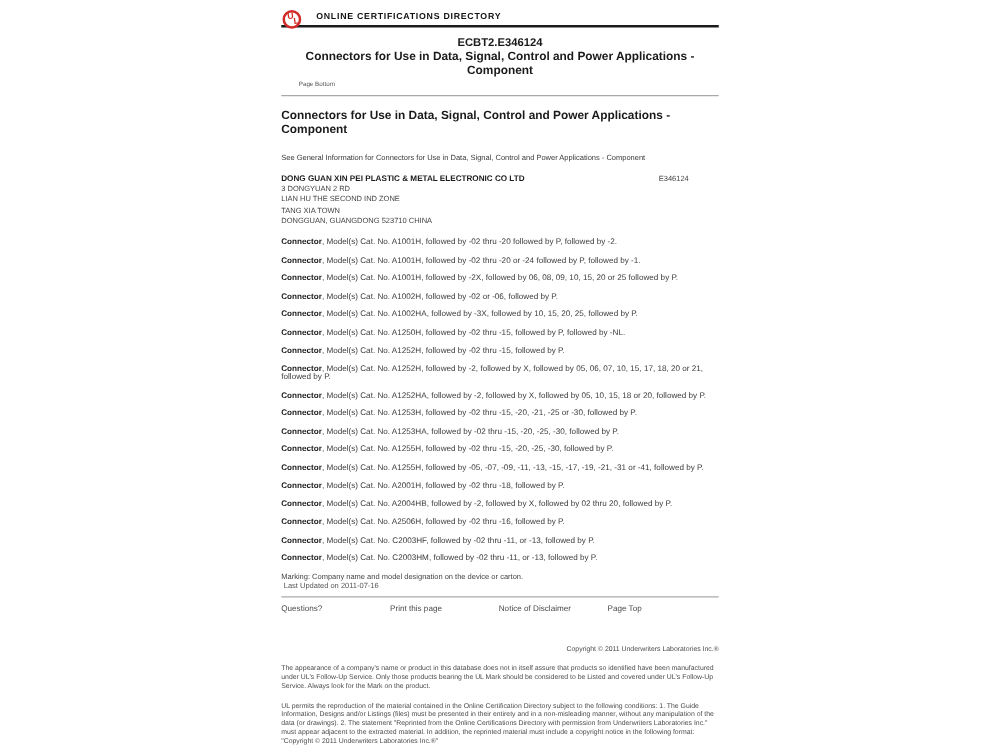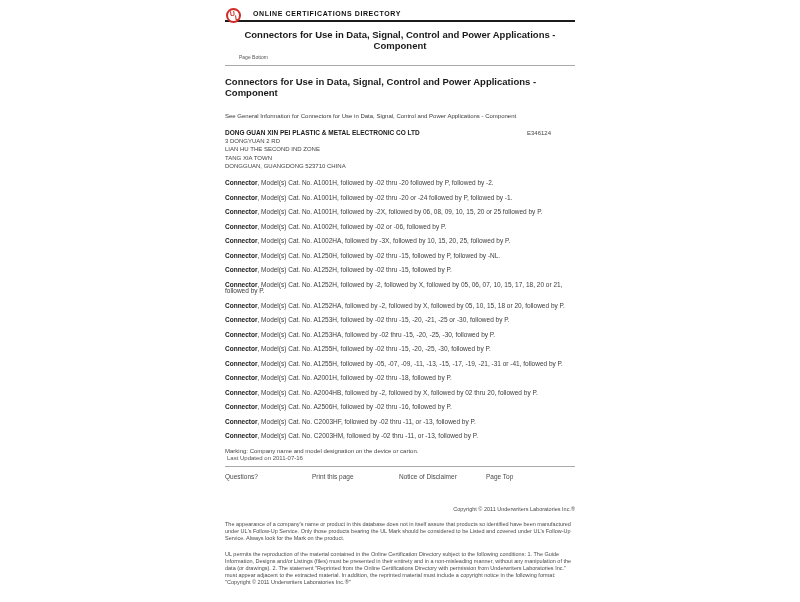--- a/index.html
+++ b/index.html
@@ -63,20 +63,21 @@
 
   <header class="brand-row">
     <div class="ul-logo">
       <span class="u">U</span>
         <span class="l">L</span>
     </div>
     <div class="brand-text">ONLINE CERTIFICATIONS DIRECTORY</div>
   </header>
 
   <div class="title-block">
+    <div class="code">ECBT2.E346124</div>
     <div class="main-heading">Connectors for Use in Data, Signal, Control and Power Applications - Component</div>
     <a class="page-bottom">Page Bottom</a>
   </div>
 
   <hr class="rule">
 
   <h2 class="section-heading">Connectors for Use in Data, Signal, Control and Power Applications - Component</h2>
 
   <a class="see-general">See General Information for Connectors for Use in Data, Signal, Control and Power Applications - Component</a>
 

